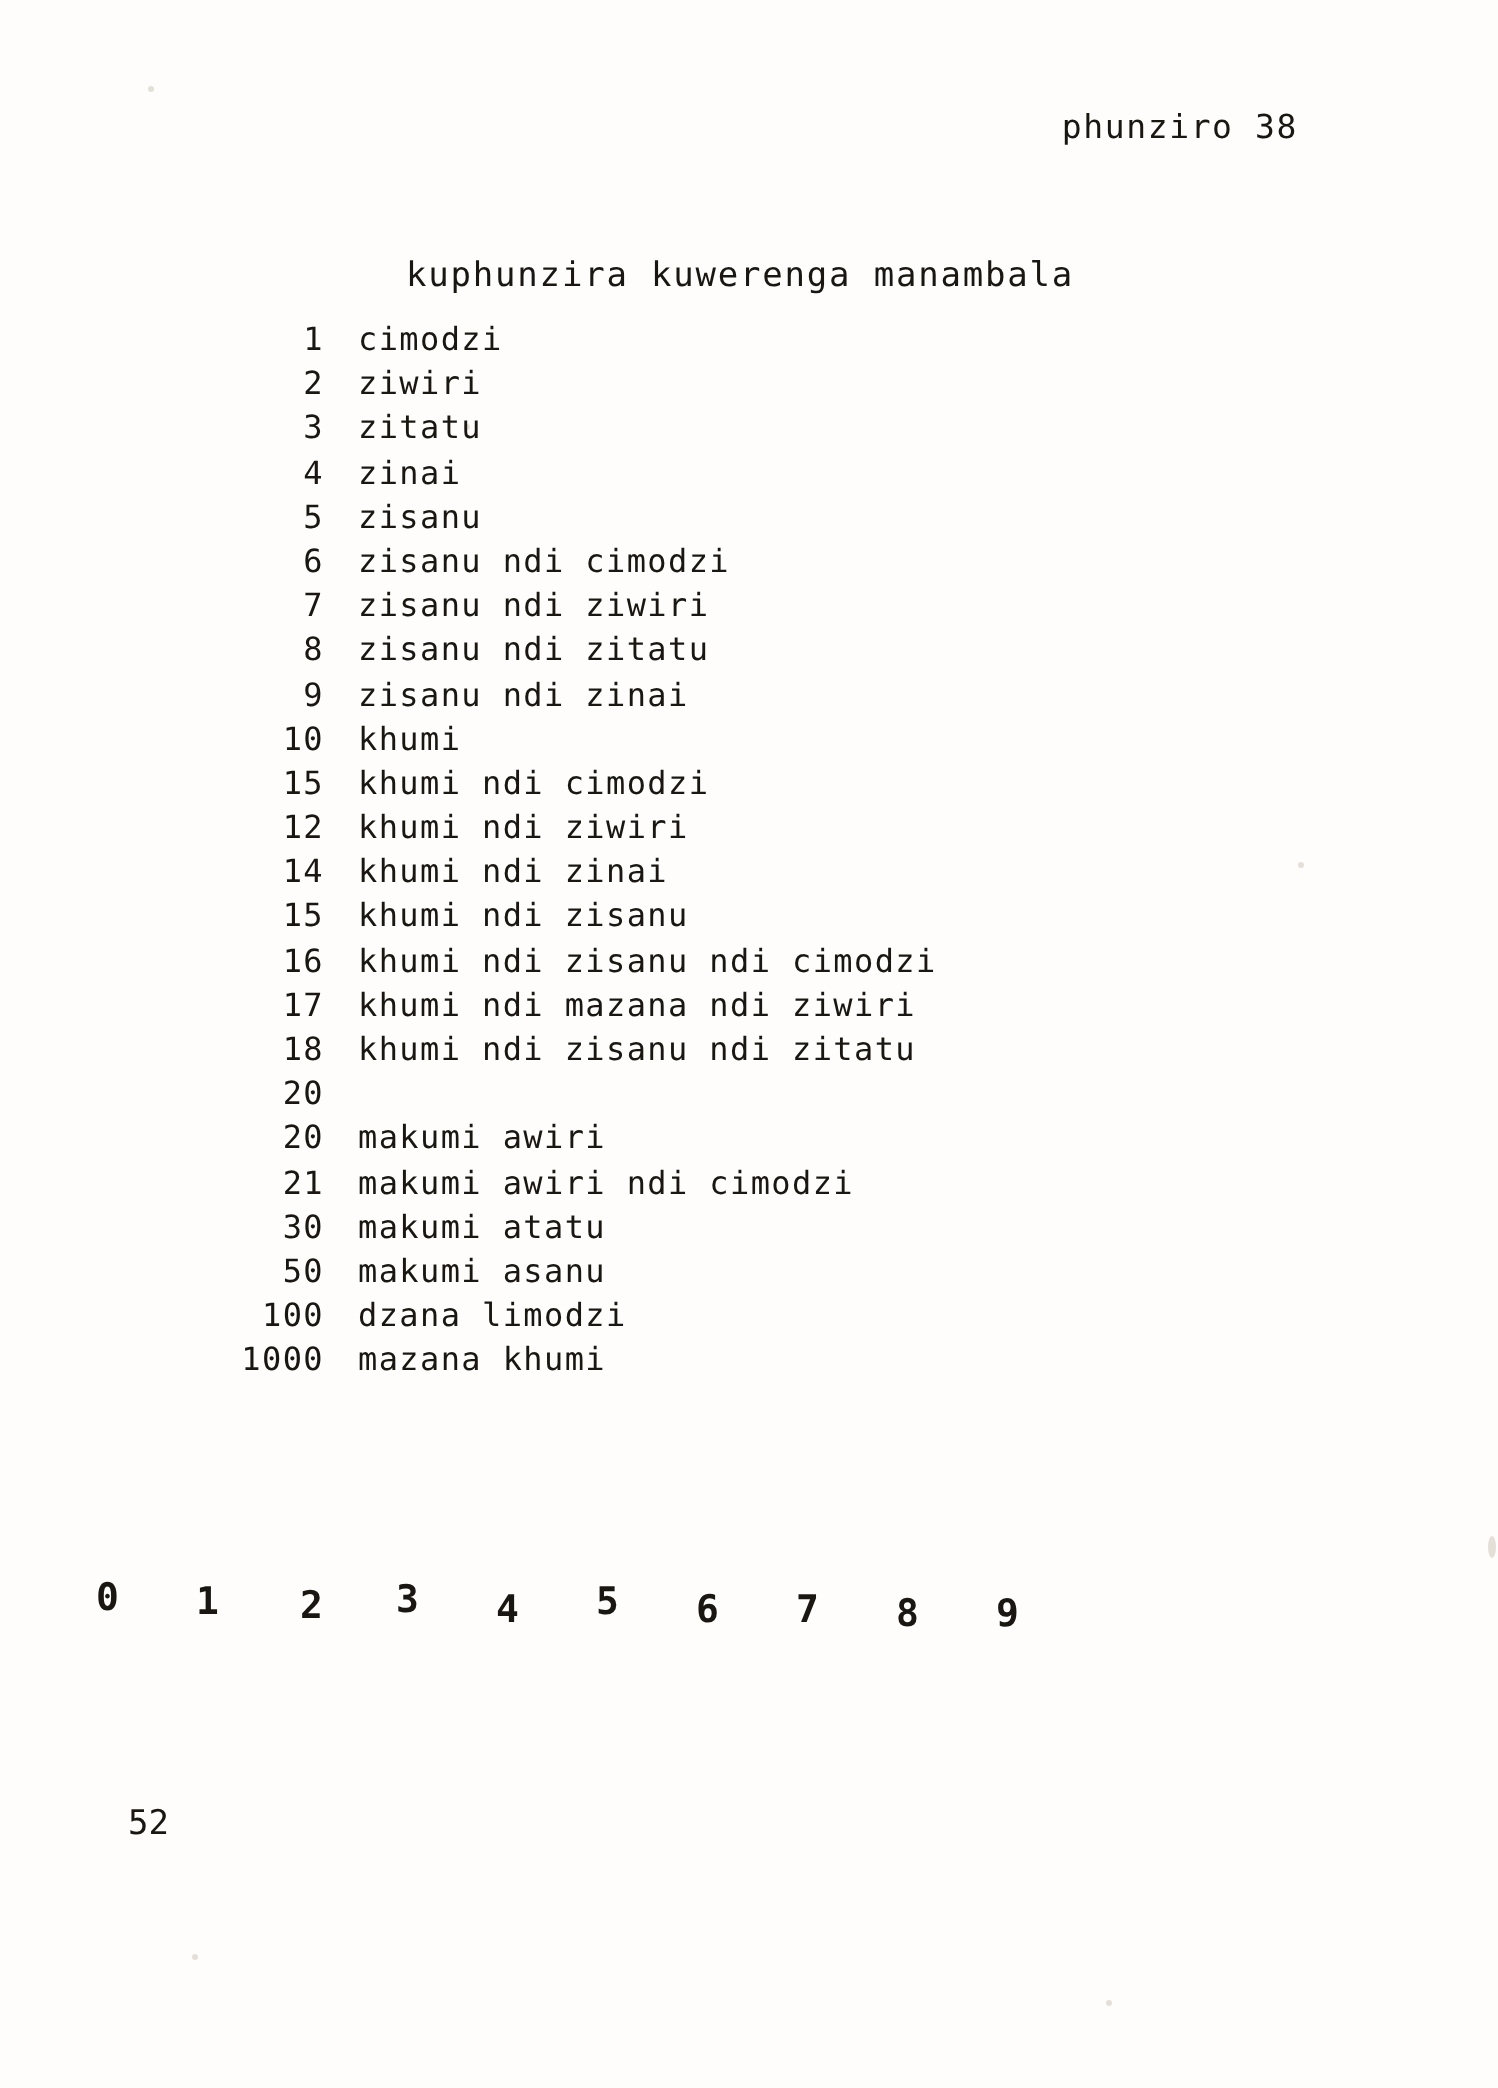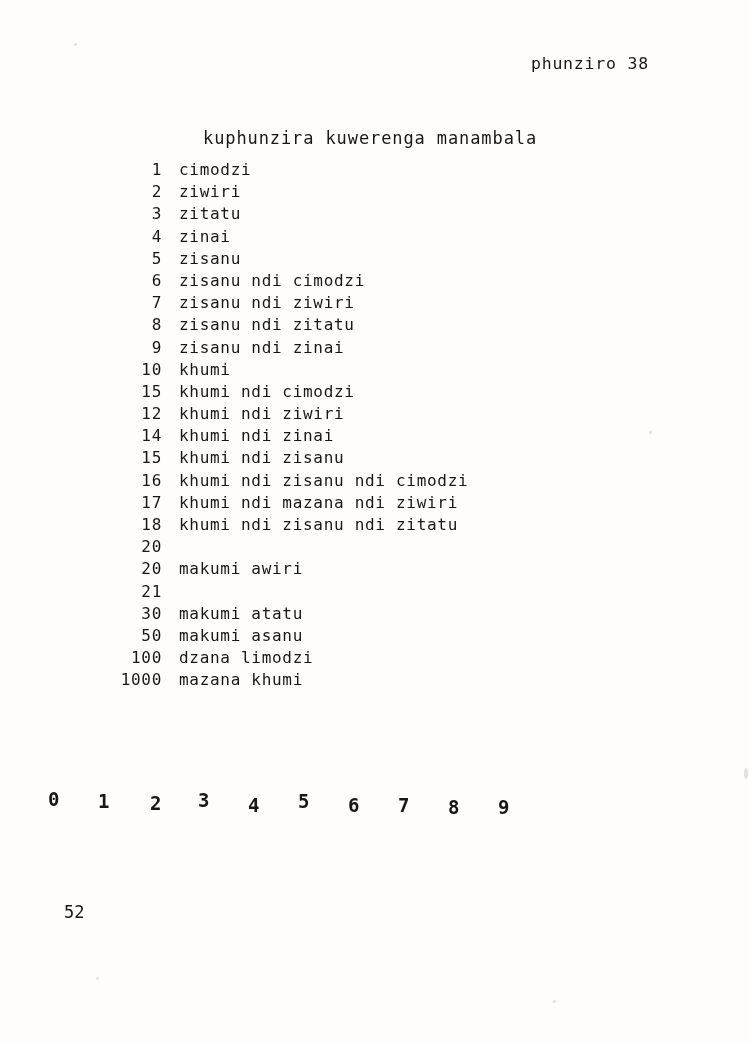--- a/index.html
+++ b/index.html
@@ -179,20 +179,21 @@
       </div>
       <div class="num-row">
         <span class="num-col">20</span>
       </div>
       <div class="num-row">
         <span class="num-col">20</span>
         <span class="word-col">makumi awiri</span>
       </div>
       <div class="num-row">
         <span class="num-col">21</span>
+        <span class="word-col">makumi awiri ndi cimodzi</span>
       </div>
       <div class="num-row bold">
         <span class="num-col">30</span>
         <span class="word-col">makumi atatu</span>
       </div>
       <div class="num-row">
         <span class="num-col">50</span>
         <span class="word-col">makumi asanu</span>
       </div>
       <div class="num-row">

